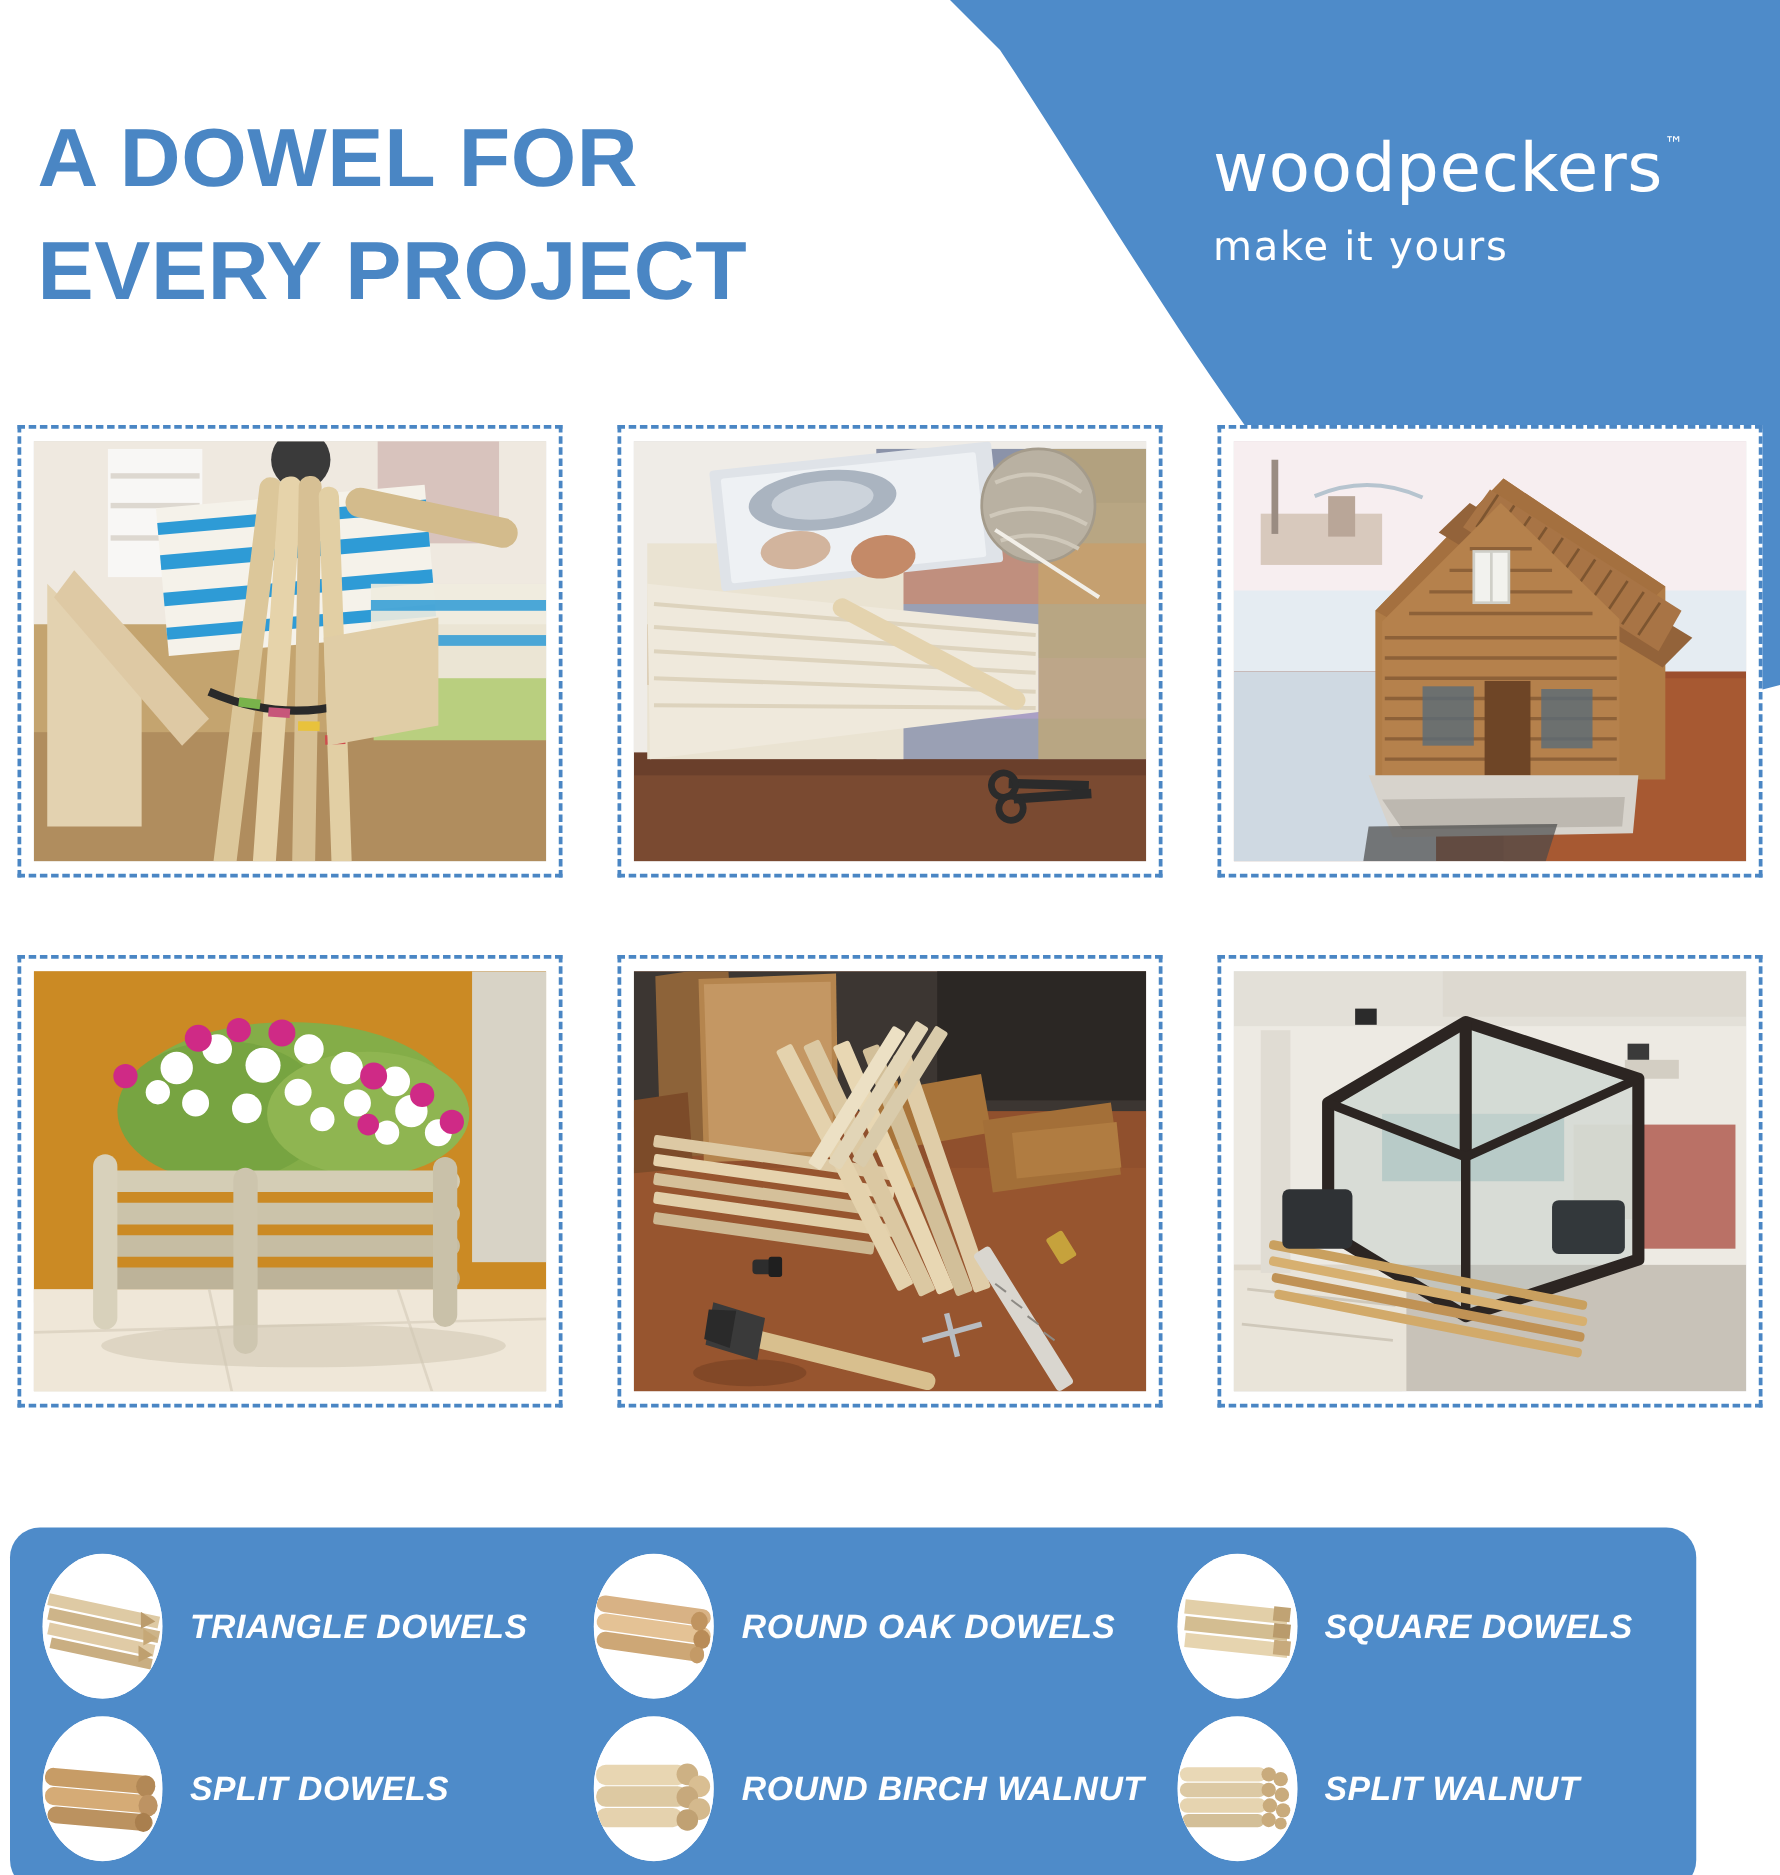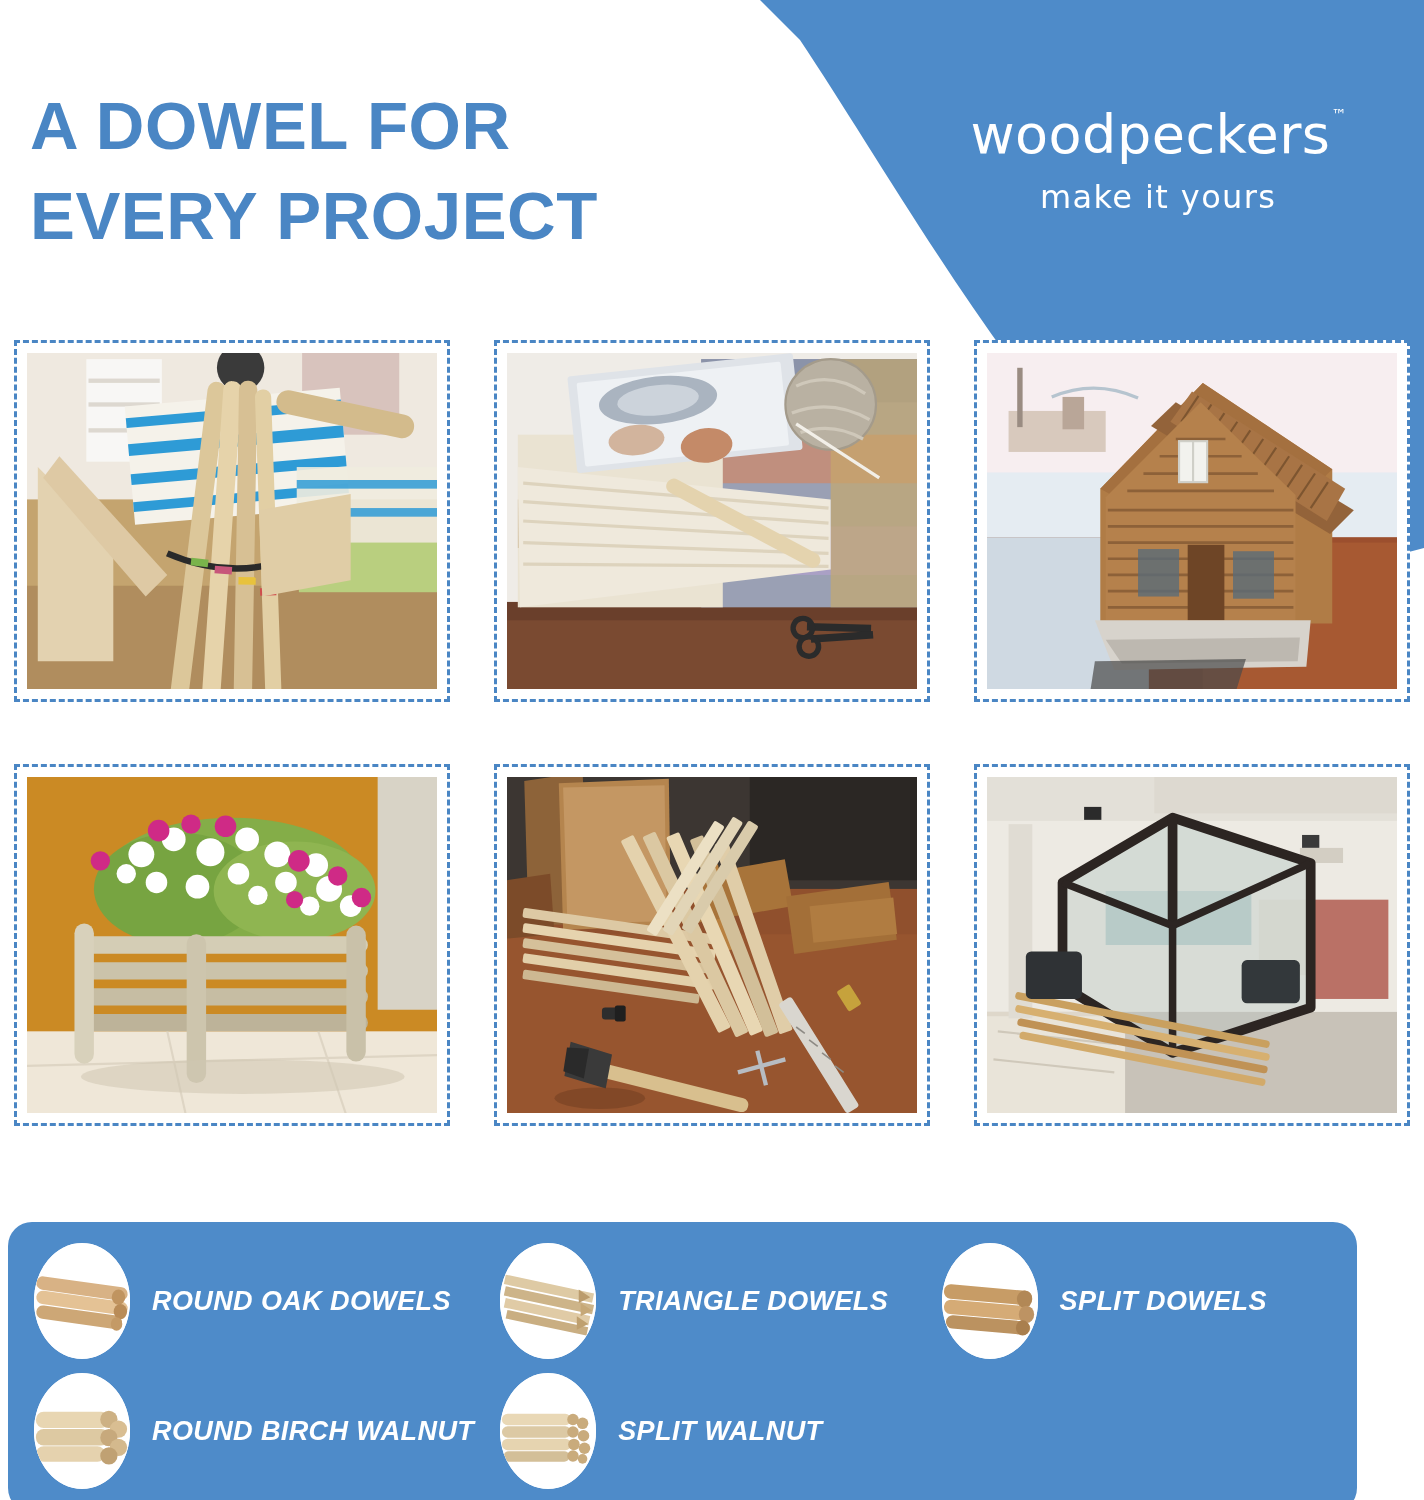--- a/index.html
+++ b/index.html
@@ -48,21 +48,21 @@
     letter-spacing: 0.5px;
     white-space: nowrap;
     transform: scaleX(1.02);
     transform-origin: left center;
   }
   .brand {
     position: absolute;
     right: 78px;
     top: 108px;
     z-index: 4;
-    text-align: center;
+    text-align: left;
   }
   .brand-name {
     color: #ffffff;
     font-family: "DejaVu Sans", sans-serif;
     font-weight: 400;
     font-size: 54px;
     letter-spacing: 0.5px;
     line-height: 1;
     white-space: nowrap;
     display: inline-block;
@@ -505,50 +505,66 @@
 </div>
 
 <div class="footer">
   <div class="footer-grid">
 
     <div class="dowel-item">
       <div class="badge">
         <svg viewBox="0 0 100 120">
           <rect width="100" height="120" fill="#ffffff"></rect>
           <g>
-            <rect x="2" y="40" width="96" height="14" rx="7" fill="#d8b285" transform="rotate(8 50 47)"></rect>
-            <rect x="2" y="55" width="96" height="14" rx="7" fill="#e4c295" transform="rotate(8 50 62)"></rect>
-            <rect x="2" y="70" width="90" height="14" rx="7" fill="#cda776" transform="rotate(8 48 77)"></rect>
-            <ellipse cx="88" cy="56" rx="7" ry="8" fill="#c09460"></ellipse>
-            <ellipse cx="90" cy="71" rx="7" ry="8" fill="#b98c58"></ellipse>
-            <ellipse cx="86" cy="84" rx="6" ry="7" fill="#c49a66"></ellipse>
-          </g>
-        </svg>
-      </div>
-      <div class="dowel-label">ROUND OAK DOWELS</div>
-    </div>
-
-    <div class="dowel-item">
-      <div class="badge">
-        <svg viewBox="0 0 100 120">
-          <rect width="100" height="120" fill="#ffffff"></rect>
-          <g>
             <rect x="4" y="42" width="94" height="10" fill="#decaa4" transform="rotate(12 50 47)"></rect>
             <rect x="4" y="54" width="94" height="10" fill="#cdb489" transform="rotate(12 50 59)"></rect>
             <rect x="4" y="66" width="90" height="10" fill="#e0cba6" transform="rotate(12 48 71)"></rect>
             <rect x="6" y="78" width="86" height="9" fill="#c9ae82" transform="rotate(12 48 82)"></rect>
             <polygon points="82,48 94,56 82,62" fill="#bb9c6d"></polygon>
             <polygon points="84,62 96,70 84,76" fill="#c6a877"></polygon>
             <polygon points="80,76 92,84 80,90" fill="#bfa06f"></polygon>
           </g>
         </svg>
       </div>
       <div class="dowel-label">TRIANGLE DOWELS</div>
     </div>
 
+    <div class="dowel-item">
+      <div class="badge">
+        <svg viewBox="0 0 100 120">
+          <rect width="100" height="120" fill="#ffffff"></rect>
+          <g>
+            <rect x="2" y="40" width="96" height="14" rx="7" fill="#d8b285" transform="rotate(8 50 47)"></rect>
+            <rect x="2" y="55" width="96" height="14" rx="7" fill="#e4c295" transform="rotate(8 50 62)"></rect>
+            <rect x="2" y="70" width="90" height="14" rx="7" fill="#cda776" transform="rotate(8 48 77)"></rect>
+            <ellipse cx="88" cy="56" rx="7" ry="8" fill="#c09460"></ellipse>
+            <ellipse cx="90" cy="71" rx="7" ry="8" fill="#b98c58"></ellipse>
+            <ellipse cx="86" cy="84" rx="6" ry="7" fill="#c49a66"></ellipse>
+          </g>
+        </svg>
+      </div>
+      <div class="dowel-label">ROUND OAK DOWELS</div>
+    </div>
+
+    <div class="dowel-item">
+      <div class="badge">
+        <svg viewBox="0 0 100 120">
+          <rect width="100" height="120" fill="#ffffff"></rect>
+          <g>
+            <rect x="6" y="42" width="86" height="12" fill="#e2cfa8" transform="rotate(6 50 48)"></rect>
+            <rect x="6" y="56" width="86" height="12" fill="#d3bd91" transform="rotate(6 50 62)"></rect>
+            <rect x="6" y="70" width="86" height="12" fill="#e6d4af" transform="rotate(6 50 76)"></rect>
+            <rect x="80" y="44" width="14" height="12" fill="#c0a374" transform="rotate(6 87 50)"></rect>
+            <rect x="80" y="58" width="14" height="12" fill="#b99b6c" transform="rotate(6 87 64)"></rect>
+            <rect x="80" y="72" width="14" height="12" fill="#c7aa7c" transform="rotate(6 87 78)"></rect>
+          </g>
+        </svg>
+      </div>
+      <div class="dowel-label">SQUARE DOWELS</div>
+    </div>
 
     <div class="dowel-item">
       <div class="badge">
         <svg viewBox="0 0 100 120">
           <rect width="100" height="120" fill="#ffffff"></rect>
           <g>
             <rect x="2" y="46" width="92" height="15" rx="7" fill="#c79c66" transform="rotate(5 48 53)"></rect>
             <rect x="2" y="62" width="92" height="15" rx="7" fill="#d5ab76" transform="rotate(5 48 69)"></rect>
             <rect x="4" y="78" width="88" height="14" rx="7" fill="#bb9260" transform="rotate(5 48 85)"></rect>
             <ellipse cx="86" cy="58" rx="8" ry="9" fill="#b28856"></ellipse>

